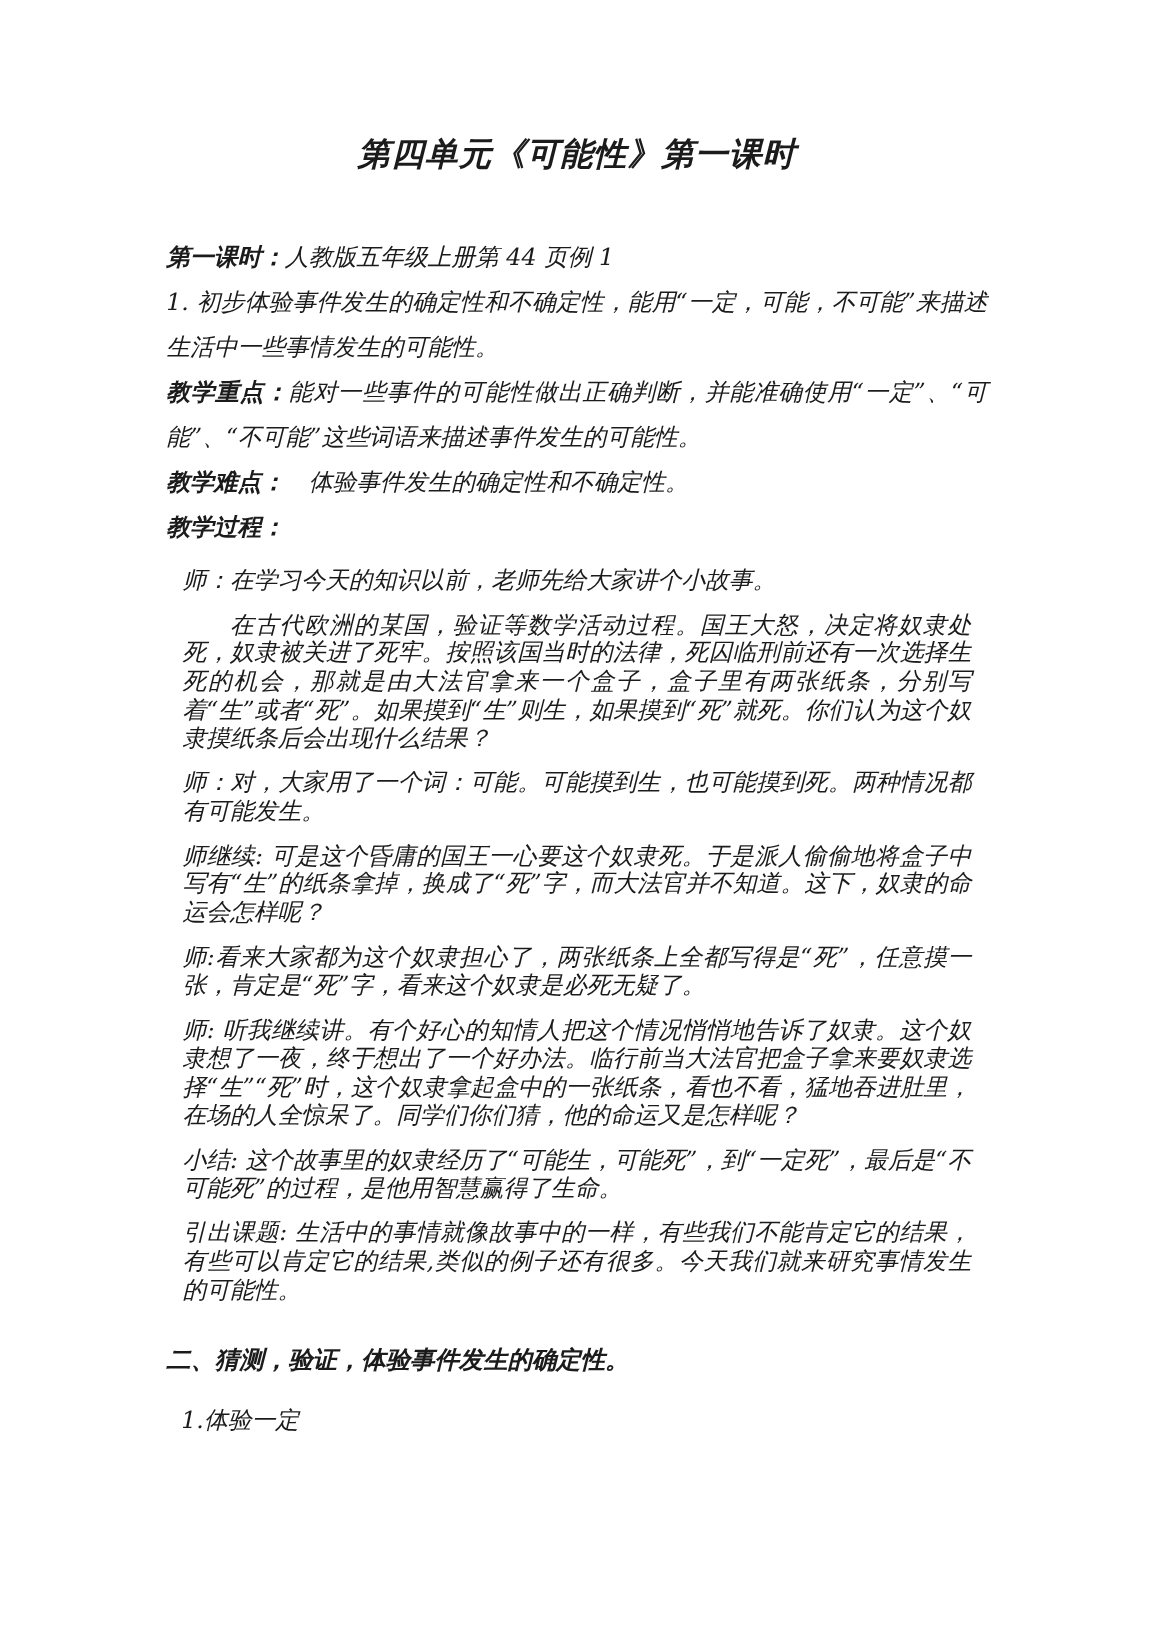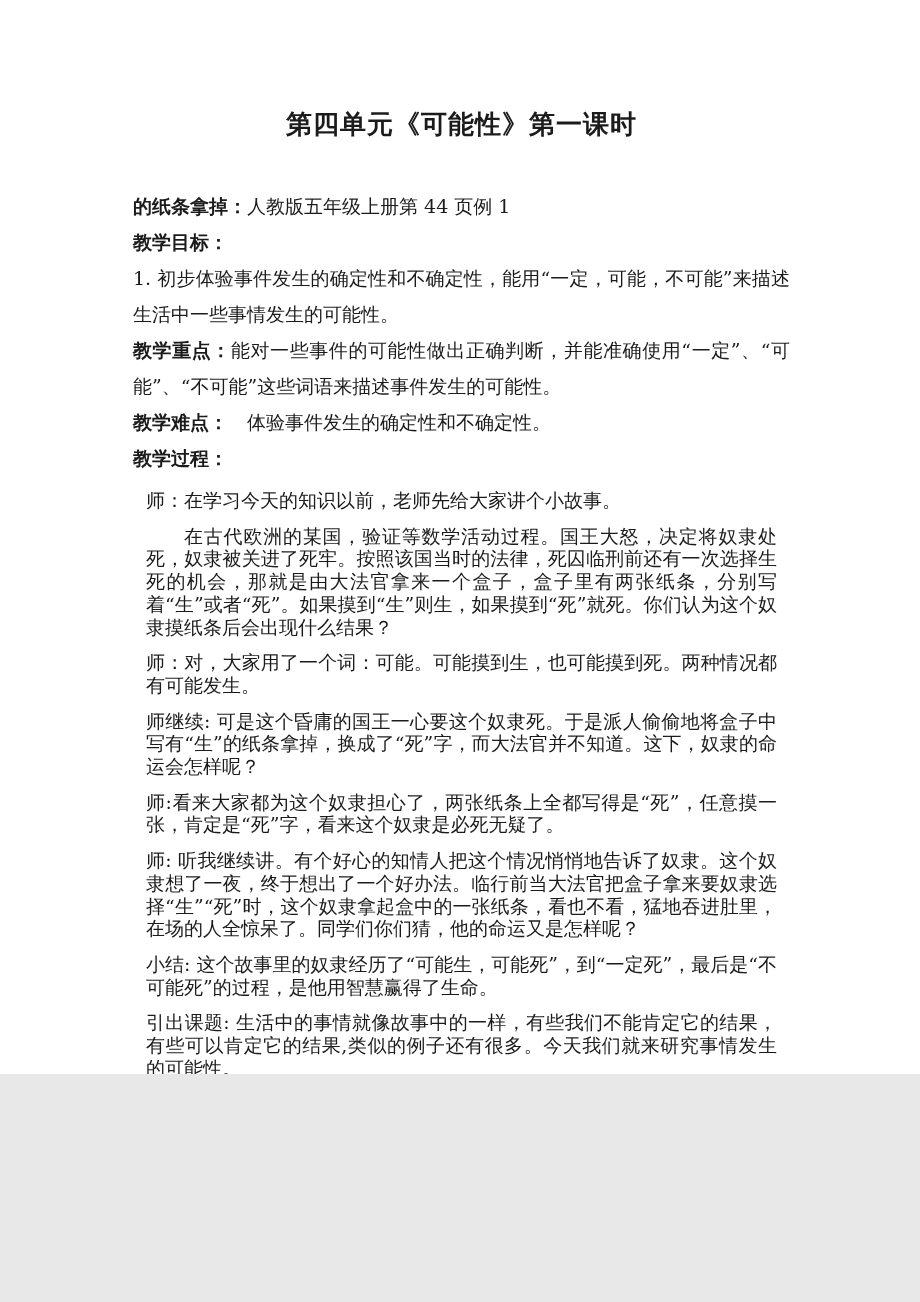--- a/index.html
+++ b/index.html
@@ -1,24 +1,25 @@
 <!DOCTYPE html>
 <html><head>
 <meta charset="utf-8">
 <style>
   html,body { margin:0; padding:0; background:#e8e8e8; }
   .page {
-    width:920px; height:1074px;
+    width:920px; height:1302px;
     margin:0 auto;
     background:#ffffff;
     box-sizing:border-box;
     padding:104px 130px 0 133px;
     font-family:"DejaVu Serif","Liberation Serif",serif;
     color:#1b1b1b;
     overflow:hidden;
+    font-style:italic;
   }
   .doc-title {
     font-size:26px;
     font-weight:700;
     text-align:center;
     line-height:40px;
     margin:0 0 44px 0;
     letter-spacing:1px;
   }
   .meta p {
@@ -51,22 +52,21 @@
   }
 </style>
 </head>
 <body>
 
 <div class="page">
 
   <h1 class="doc-title">第四单元《可能性》第一课时</h1>
 
   <div class="meta">
-    <p><span class="lbl">的纸条拿掉：</span><span>人教版五年级上册第 44 页例 1</span></p>
-    <p><span class="lbl">教学目标：</span><span></span></p>
+    <p><span class="lbl">第一课时：</span><span>人教版五年级上册第 44 页例 1</span></p>
     <p><span>1. 初步体验事件发生的确定性和不确定性，能用“一定，可能，不可能”来描述生活中一些事情发生的可能性。</span></p>
     <p><span class="lbl">教学重点：</span><span>能对一些事件的可能性做出正确判断，并能准确使用“一定”、“可能”、“不可能”这些词语来描述事件发生的可能性。</span></p>
     <p><span class="lbl">教学难点：</span><span>　体验事件发生的确定性和不确定性。</span></p>
     <p><span class="lbl">教学过程：</span><span></span></p>
   </div>
 
 
   <div class="story">
     <p>师：在学习今天的知识以前，老师先给大家讲个小故事。</p>
     <p class="ti">在古代欧洲的某国，验证等数学活动过程。国王大怒，决定将奴隶处死，奴隶被关进了死牢。按照该国当时的法律，死囚临刑前还有一次选择生死的机会，那就是由大法官拿来一个盒子，盒子里有两张纸条，分别写着“生”或者“死”。如果摸到“生”则生，如果摸到“死”就死。你们认为这个奴隶摸纸条后会出现什么结果？</p>

